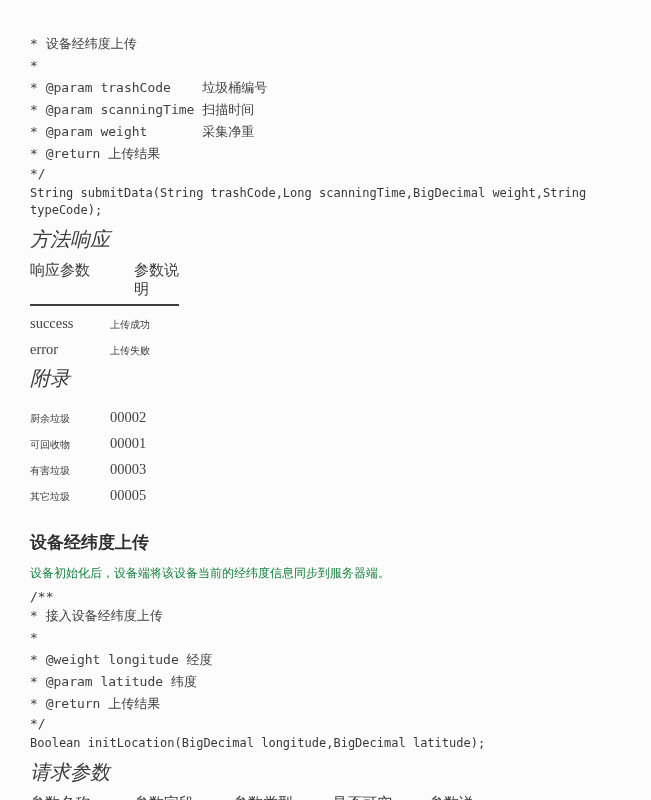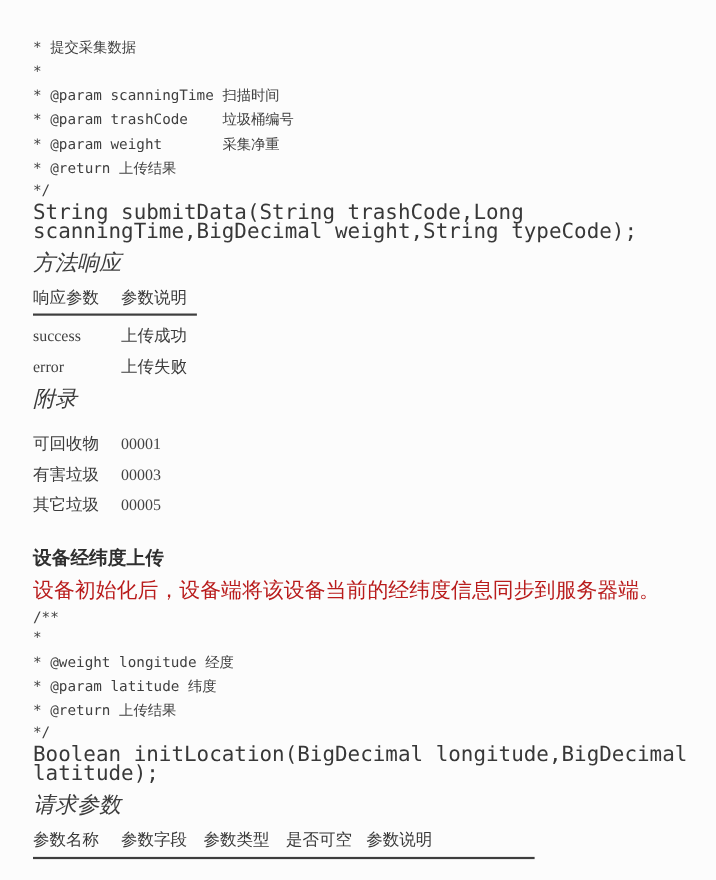--- a/index.html
+++ b/index.html
@@ -18,21 +18,21 @@
     font-family: "DejaVu Sans Mono", monospace;
     font-size: 13px; line-height: 22px;
     white-space: pre;
     color: #3f3f3f;
   }
   .cmt.tight { line-height: 17px; }
 
   
   .code {
     font-family: "DejaVu Sans Mono", monospace;
-    font-size: 19px; line-height: 17px;
+    font-size: 12px; line-height: 17px;
     white-space: pre-wrap; word-break: normal;
     width: 606px;
     margin-top: 3px;
     color: #383838;
   }
 
   
   .h-italic {
     font-style: italic;
     font-size: 20px; line-height: 20px;
@@ -40,52 +40,52 @@
     color: #3c3c3c;
   }
 
   
   .h-bold {
     font-weight: bold;
     font-size: 17px; line-height: 22px;
     margin-top: 28px;
     color: #2f2f2f;
   }
-  .para { font-size: 19px; line-height: 20px; margin-top: 9px; color: #b91c1c; font-family: Liberation Serif, serif; }
+  .para { font-size: 12px; line-height: 20px; margin-top: 9px; color: #15803d; font-family: Liberation Serif, serif; }
 
   
   .tbl { margin-top: 12px; }
   .t-row { display: flex; align-items: baseline; }
-  .t-head { border-bottom: 2px solid #3e3e3e; padding-bottom: 5px; }
+  .t-head { border-bottom: 2px solid #3e3e3e; padding-bottom: 5px; gap: 24px; }
   .t-head .t-cell { font-size: 15px; color: #383838; }
   .t-body .t-row { padding-top: 9px; }
-  .t-cell { font-size: 15px; }
+  .t-cell { font-size: 10px; }
   .t-small { width: 149px; }
   .t-small .c1 { width: 80px; }
   .t-small .c2 { flex: 1; }
   .t-wide { width: 456px; }
   .t-wide .t-head { border-bottom-width: 2.5px; padding-bottom: 6px; }
   .t-wide .c1 { width: 80px; }
   .t-wide .c2 { width: 75px; }
   .t-wide .c3 { width: 75px; }
   .t-wide .c4 { width: 73px; }
   .t-wide .c5 { flex: 1; }
   .en { font-family: "Liberation Serif", serif; font-size: 14.5px; color: #424242; }
   .cn { font-family: "Liberation Sans", sans-serif; }
 </style>
 </head>
 <body>
 
 <div class="page">
 
   <div>
-    <div class="cmt">* 提交采集数据</div>
+    <div class="cmt">* 设备经纬度上传</div>
     <div class="cmt">*</div>
+    <div class="cmt">* @param trashCode    垃圾桶编号</div>
     <div class="cmt">* @param scanningTime 扫描时间</div>
-    <div class="cmt">* @param trashCode    垃圾桶编号</div>
     <div class="cmt">* @param weight       采集净重</div>
     <div class="cmt">* @return 上传结果</div>
     <div class="cmt tight">*/</div>
   </div>
 
   <div class="code">String submitData(String trashCode,Long scanningTime,BigDecimal weight,String typeCode);</div>
 
   <div class="h-italic">方法响应</div>
 
   <div class="tbl t-small">
@@ -103,39 +103,44 @@
         <div class="t-cell c2 cn">上传失败</div>
       </div>
     </div>
   </div>
 
   <div class="h-italic">附录</div>
 
   <div class="tbl t-small">
     <div class="t-body">
       <div class="t-row">
+        <div class="t-cell c1 cn">厨余垃圾</div>
+        <div class="t-cell c2 en">00002</div>
+      </div>
+      <div class="t-row">
         <div class="t-cell c1 cn">可回收物</div>
         <div class="t-cell c2 en">00001</div>
       </div>
       <div class="t-row">
         <div class="t-cell c1 cn">有害垃圾</div>
         <div class="t-cell c2 en">00003</div>
       </div>
       <div class="t-row">
         <div class="t-cell c1 cn">其它垃圾</div>
         <div class="t-cell c2 en">00005</div>
       </div>
     </div>
   </div>
 
   <div class="h-bold">设备经纬度上传</div>
   <div class="para">设备初始化后，设备端将该设备当前的经纬度信息同步到服务器端。</div>
 
   <div style="margin-top:5px">
     <div class="cmt tight">/**</div>
+    <div class="cmt">* 接入设备经纬度上传</div>
     <div class="cmt">*</div>
     <div class="cmt">* @weight longitude 经度</div>
     <div class="cmt">* @param latitude 纬度</div>
     <div class="cmt">* @return 上传结果</div>
     <div class="cmt tight">*/</div>
   </div>
 
   <div class="code">Boolean initLocation(BigDecimal longitude,BigDecimal latitude);</div>
 
   <div class="h-italic">请求参数</div>

